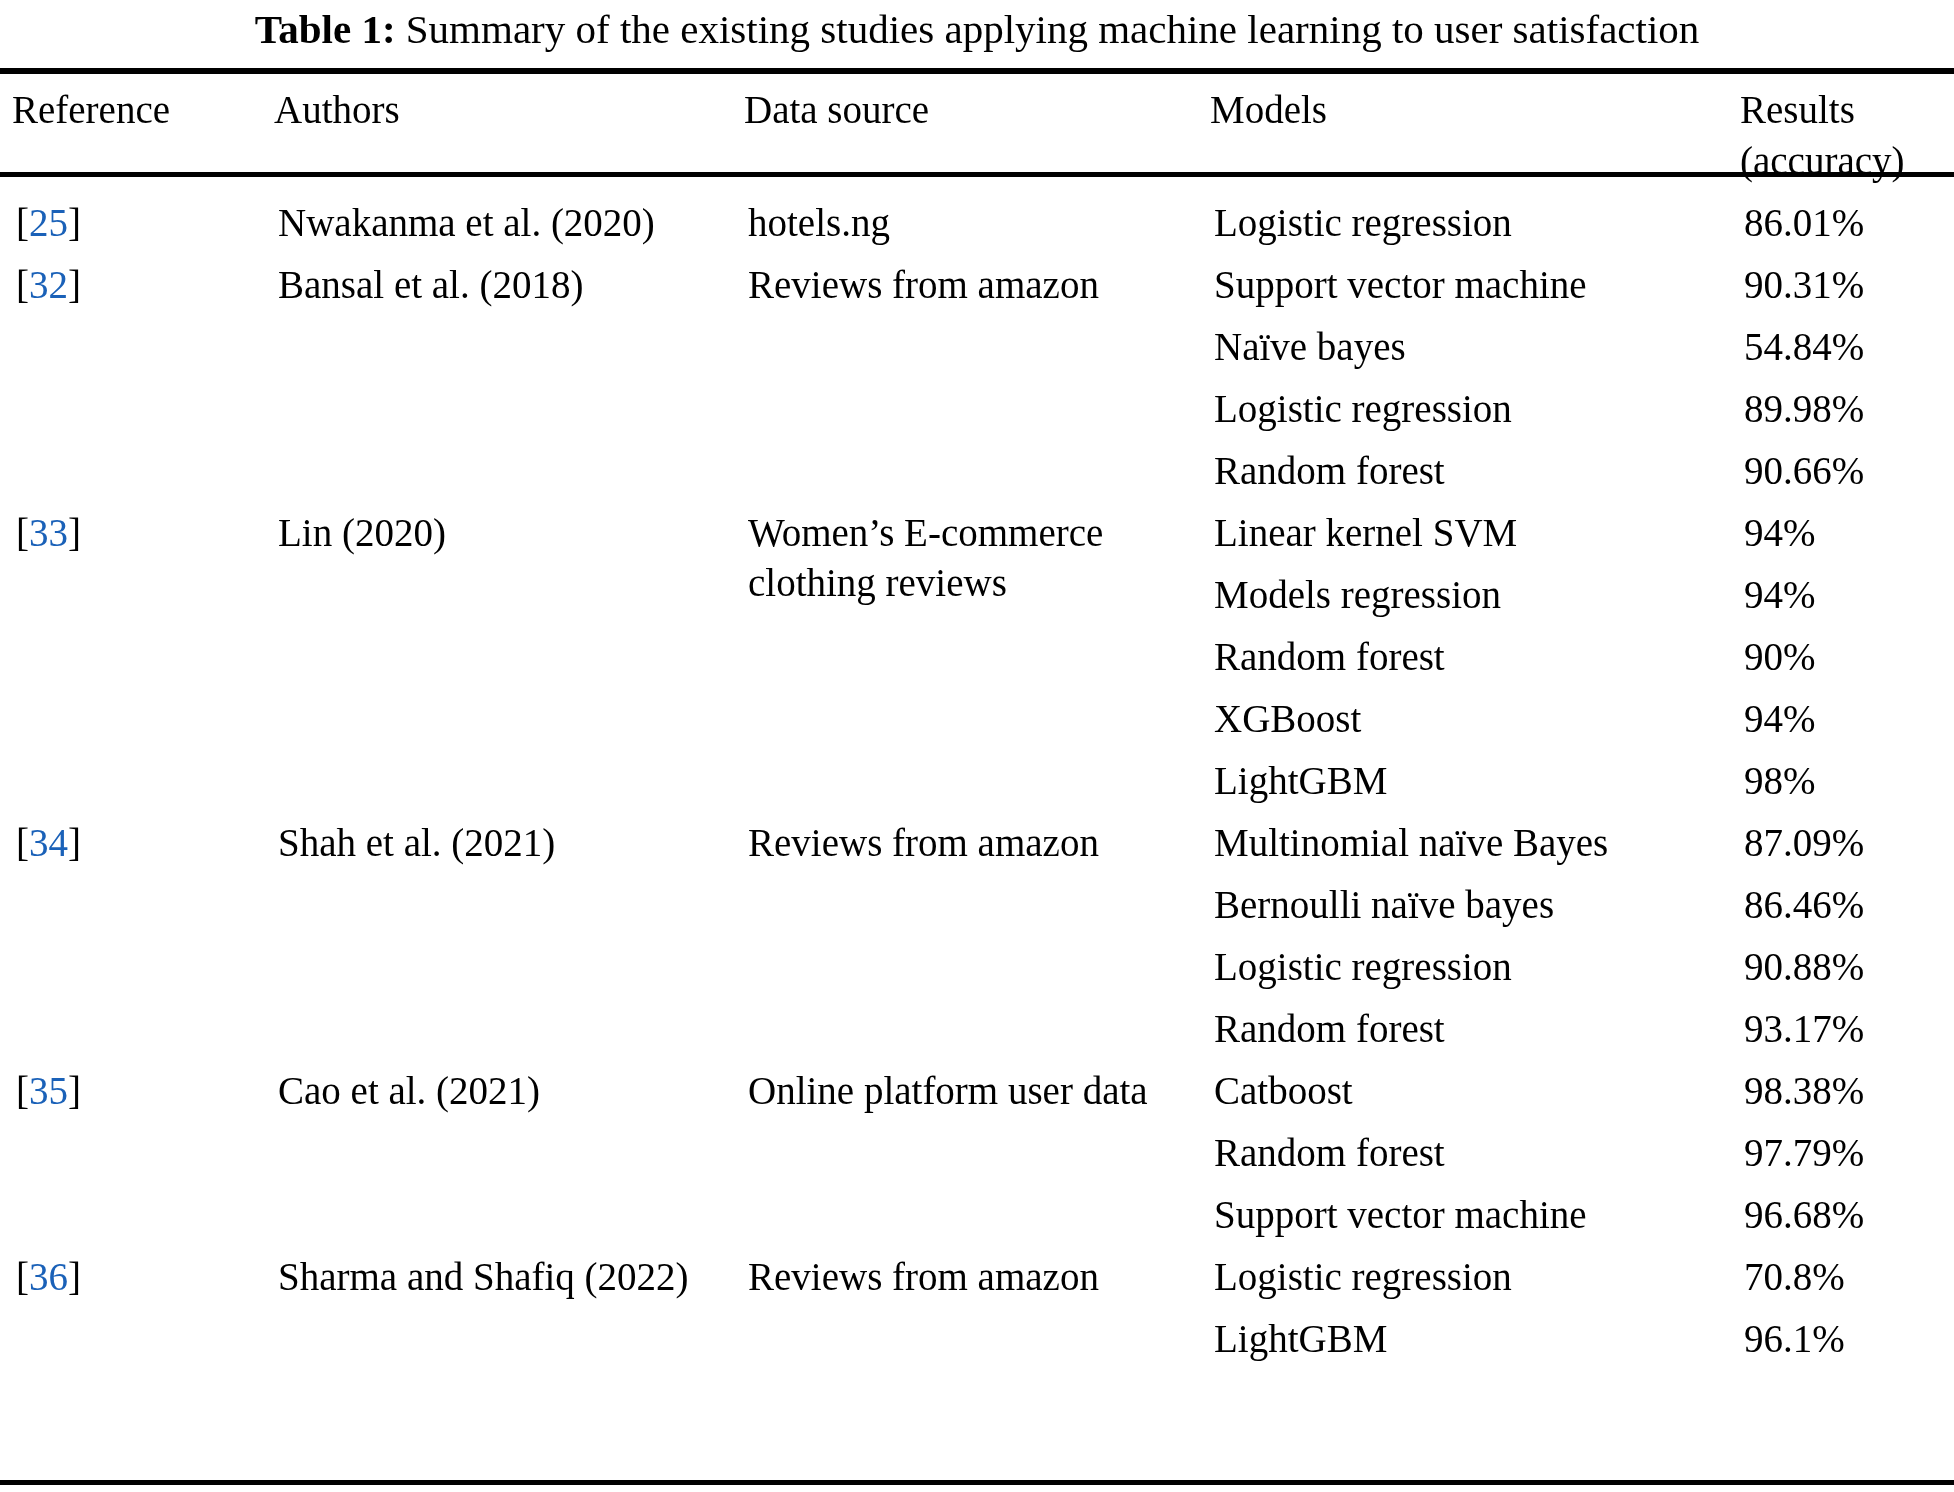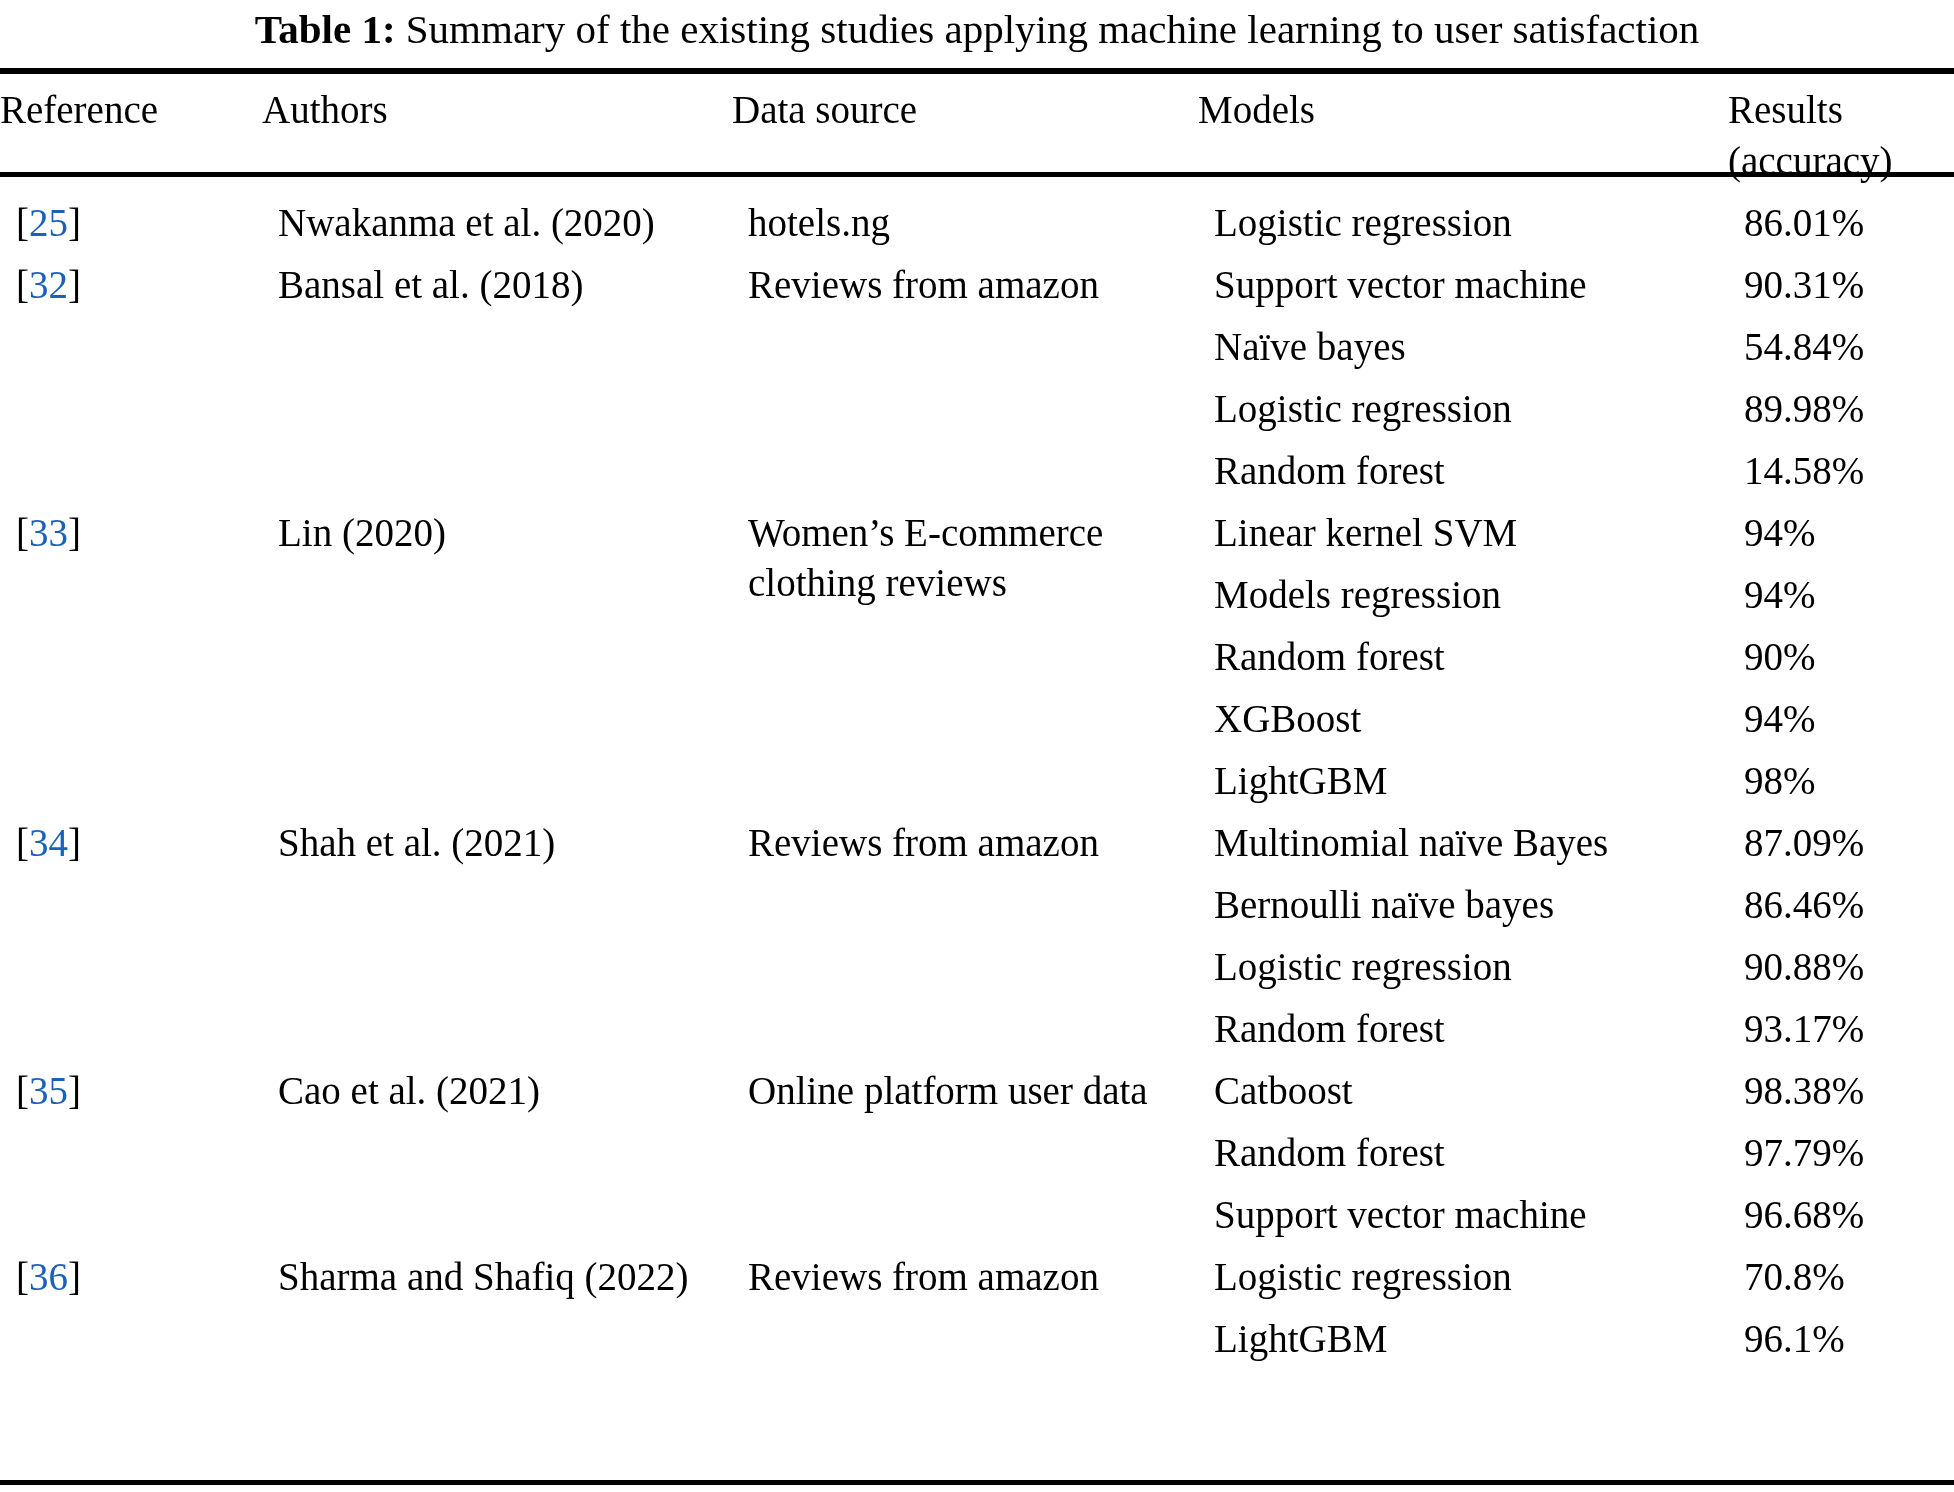--- a/index.html
+++ b/index.html
@@ -55,21 +55,21 @@
   .tbl col.c-ref  { width: 262px; }
   .tbl col.c-auth { width: 470px; }
   .tbl col.c-data { width: 466px; }
   .tbl col.c-mod  { width: 530px; }
   .tbl col.c-res  { width: 226px; }
 
   .tbl th {
     text-align: left;
     font-weight: normal;
     vertical-align: top;
-    padding: 10px 10px 0 0;
+    padding: 10px 10px 0 12px;
     line-height: 51px;
     height: 98px;
   }
   .tbl td {
     vertical-align: top;
     padding: 0 10px 0 16px;
     line-height: 50px;
   }
   .grp-ref, .grp-auth, .grp-data {
     padding-top: 14px;
@@ -137,21 +137,21 @@
         <tr class="mrow">
           <td class="mdl">Naïve bayes</td>
           <td class="res">54.84%</td>
         </tr>
         <tr class="mrow">
           <td class="mdl">Logistic regression</td>
           <td class="res">89.98%</td>
         </tr>
         <tr class="mrow">
           <td class="mdl">Random forest</td>
-          <td class="res">14.58%</td>
+          <td class="res">90.66%</td>
         </tr>
         <tr class="mrow">
           <td rowspan="5" class="grp-ref"><span class="brk">[</span><a class="ref-link">33</a><span class="brk">]</span></td>
           <td rowspan="5" class="grp-auth">Lin (2020)</td>
           <td rowspan="5" class="grp-data">Women’s E-commerce clothing reviews</td>
           <td class="mdl">Linear kernel SVM</td>
           <td class="res">94%</td>
         </tr>
         <tr class="mrow">
           <td class="mdl">Models regression</td>

